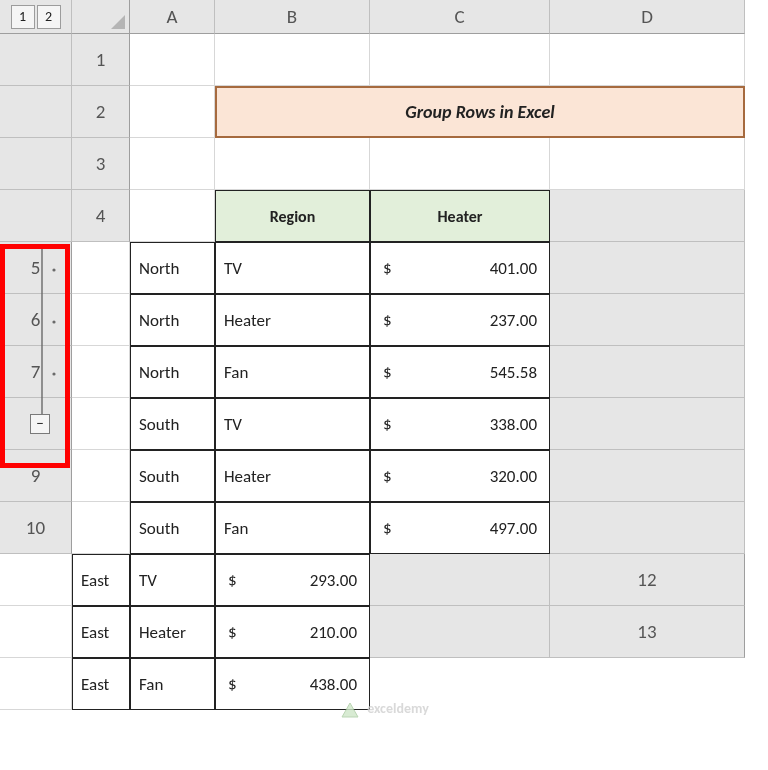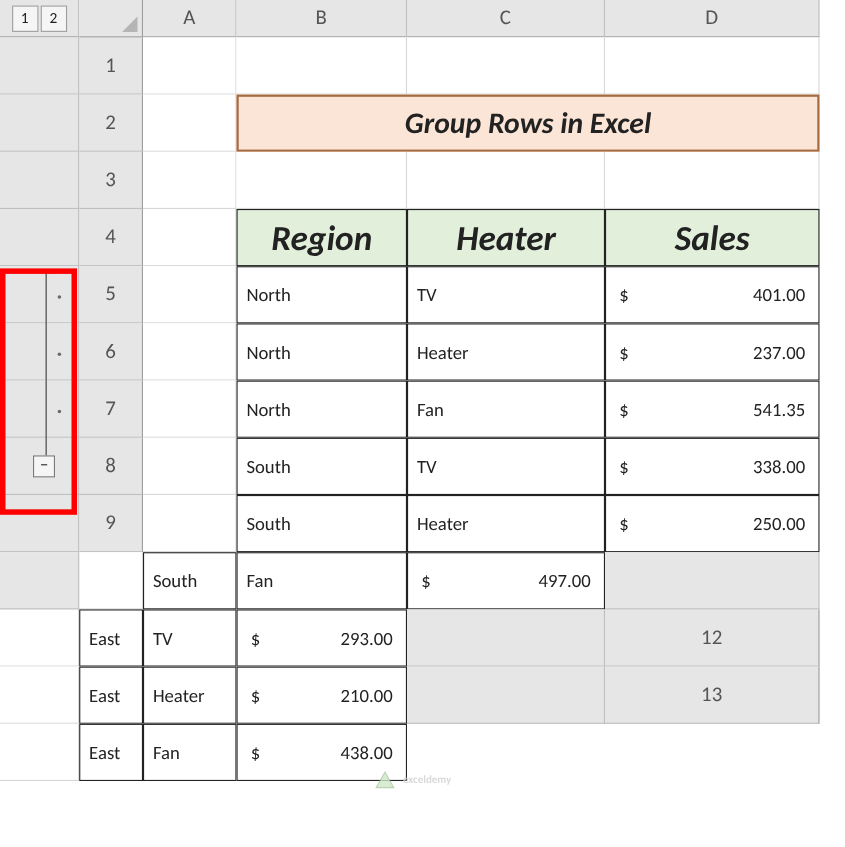--- a/index.html
+++ b/index.html
@@ -92,30 +92,29 @@
     padding: 0 8px;
     font-size: 20px;
     background: #fff;
   }
   
   .title-cell {
     background: #fbe5d6;
     border: 2px solid #a66a3e;
     font-style: italic;
     font-weight: 700;
-    font-size: 27px;
+    font-size: 18px;
     justify-content: center;
     color: #222;
   }
   .hdr-cell {
     background: #e2efda;
     border: 1.5px solid #222;
-    font-style: italic;
     font-weight: 700;
-    font-size: 32px;
+    font-size: 16px;
     justify-content: center;
   }
   .data-cell {
     border: 1.5px solid #222;
     font-size: 17px;
   }
   .sales-cell {
     justify-content: space-between;
     padding: 0 12px;
   }
@@ -147,21 +146,21 @@
     line-height: 16px;
     font-size: 15px;
     cursor: pointer;
     z-index: 2;
   }
   
   .watermark {
     position: absolute;
     left: 340px;
     top: 700px;
-    font-size: 10px;
+    font-size: 14px;
     color: #d0d0d0;
     font-weight:600;
     z-index: 60;
     opacity: 0.8;
   }
   .watermark svg { vertical-align: middle; margin-right:4px; }
 </style>
 </head>
 <body>
 
@@ -194,21 +193,20 @@
   <div class="cell"></div>
   <div class="cell"></div>
   <div class="cell"></div>
   <div class="cell"></div>
 
   <div class="outline-gutter"></div>
   <div class="row-hdr">4</div>
   <div class="cell"></div>
   <div class="cell hdr-cell">Region</div>
   <div class="cell hdr-cell">Heater</div>
-  <div class="cell hdr-cell">Sales</div>
 
   <div class="outline-gutter"></div>
   <div class="row-hdr">5</div>
   <div class="cell"></div>
   <div class="cell data-cell">North</div>
   <div class="cell data-cell">TV</div>
   <div class="cell data-cell sales-cell">
       <span class="dollar">$</span>
       <span class="amount">401.00</span>
     </div>
@@ -223,44 +221,45 @@
       <span class="amount">237.00</span>
     </div>
 
   <div class="outline-gutter"></div>
   <div class="row-hdr">7</div>
   <div class="cell"></div>
   <div class="cell data-cell">North</div>
   <div class="cell data-cell">Fan</div>
   <div class="cell data-cell sales-cell">
       <span class="dollar">$</span>
-      <span class="amount">541.35</span>
+      <span class="amount">545.58</span>
     </div>
 
   <div class="outline-gutter"></div>
   <div class="row-hdr">8</div>
   <div class="cell"></div>
   <div class="cell data-cell">South</div>
   <div class="cell data-cell">TV</div>
   <div class="cell data-cell sales-cell">
       <span class="dollar">$</span>
       <span class="amount">338.00</span>
     </div>
 
   <div class="outline-gutter"></div>
   <div class="row-hdr">9</div>
   <div class="cell"></div>
   <div class="cell data-cell">South</div>
   <div class="cell data-cell">Heater</div>
   <div class="cell data-cell sales-cell">
       <span class="dollar">$</span>
-      <span class="amount">250.00</span>
-    </div>
-
-  <div class="outline-gutter"></div>
+      <span class="amount">320.00</span>
+    </div>
+
+  <div class="outline-gutter"></div>
+  <div class="row-hdr">10</div>
   <div class="cell"></div>
   <div class="cell data-cell">South</div>
   <div class="cell data-cell">Fan</div>
   <div class="cell data-cell sales-cell">
       <span class="dollar">$</span>
       <span class="amount">497.00</span>
     </div>
 
   <div class="outline-gutter"></div>
   <div class="cell"></div>

